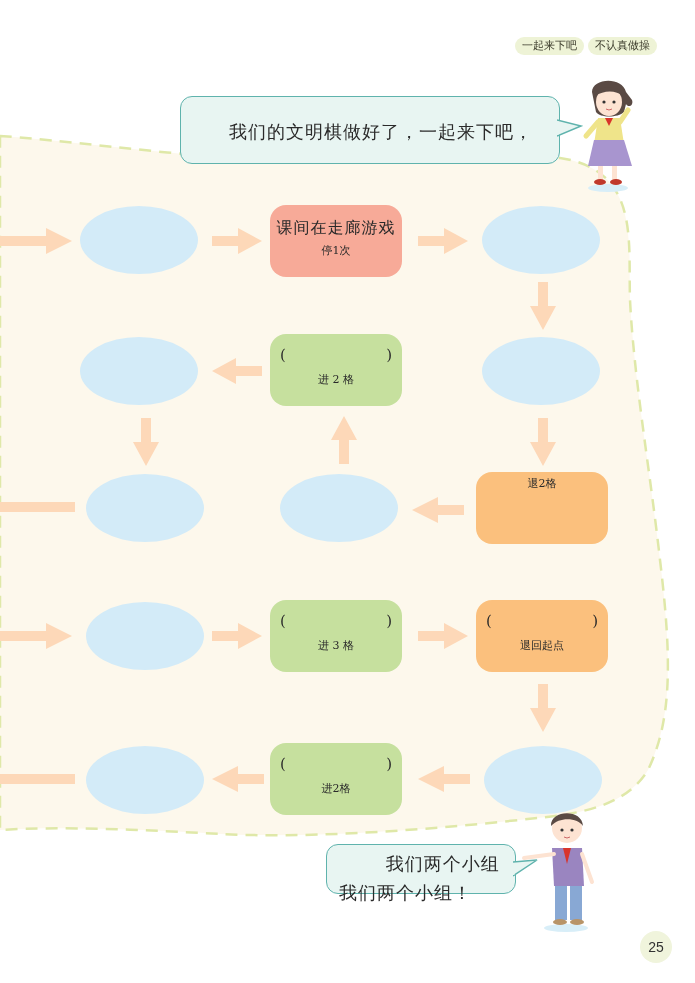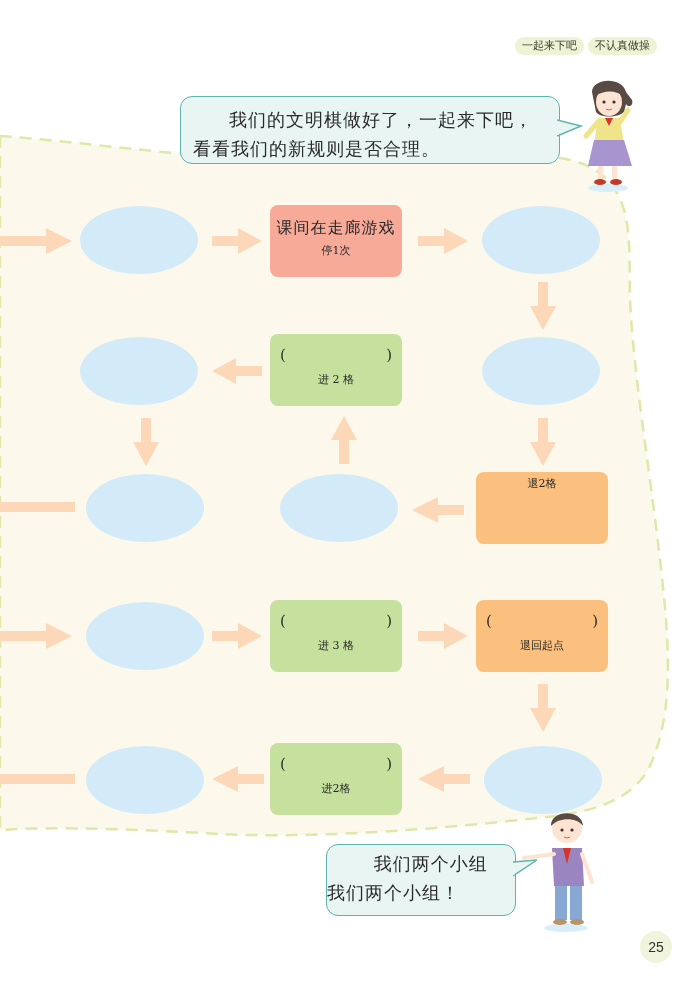--- a/index.html
+++ b/index.html
@@ -5,29 +5,29 @@
   * { margin: 0; padding: 0; box-sizing: border-box; }
   html, body { width: 695px; height: 983px; background: #ffffff; overflow: hidden; }
   body { position: relative; font-family: "DejaVu Serif", "Liberation Serif", serif; color: #2b2b2b; }
 
   .header-tags { position: absolute; top: 37px; right: 38px; display: flex; gap: 4px; }
   .header-tag { background: #eef3d6; border-radius: 10px; padding: 2px 7px; font-size: 11px; color: #3a3a2a; line-height: 14px; }
 
   .board-bg { position: absolute; left: 0; top: 0; width: 695px; height: 983px; }
 
   .bubble { position: absolute; background: #e8f5f2; border: 1.5px solid #5fb3ad; border-radius: 12px; font-size: 18px; line-height: 29px; color: #2a2a2a; letter-spacing: 1px; }
-  .bubble-top { left: 180px; top: 96px; width: 380px; height: 68px; padding: 8px 10px 0 12px; }
-  .bubble-bottom { left: 326px; top: 844px; width: 190px; height: 72px; padding: 4px 10px 0 0; }
+  .bubble-top { left: 180px; top: 96px; width: 380px; height: 68px; padding: 20px 10px 0 12px; }
+  .bubble-bottom { left: 326px; top: 844px; width: 190px; height: 50px; padding: 4px 10px 0 12px; }
   .bubble .l1 { display: block; text-indent: 2em; }
   .bubble-bottom .l1 { text-indent: 2.6em; }
   .tail { position: absolute; }
 
   .node-oval { position: absolute; width: 118px; height: 68px; border-radius: 50%; background: #d3ebf8; }
 
-  .node-box { position: absolute; width: 132px; height: 72px; border-radius: 8px; text-align: center; color: #2a2a2a; }
+  .node-box { position: absolute; width: 132px; height: 72px; border-radius: 16px; text-align: center; color: #2a2a2a; }
   .node-box .title { display: block; font-size: 16px; margin-top: 13px; letter-spacing: 1px; }
   .node-box .sub { display: block; font-size: 11px; margin-top: 4px; }
   .node-box .blank { display: flex; justify-content: space-between; padding: 0 10px; font-size: 15px; margin-top: 12px; }
   .node-box .blank + .sub { margin-top: 8px; }
   .red { background: #f7aa98; }
   .green { background: #c6e09e; }
   .orange { background: #fbc07d; }
 
   .arrow { position: absolute; }
   .page-num { position: absolute; left: 637px; top: 930px; width: 38px; height: 34px; display: flex; align-items: center; justify-content: center; font-family: "Liberation Sans", sans-serif; font-size: 14px; color: #333; }
@@ -62,21 +62,20 @@
   <path d="M20,48 L8,62" stroke="#efe48a" stroke-width="5" stroke-linecap="round"></path>
   <path d="M16,66 L46,66 L54,92 L10,92 Z" fill="#a895cf"></path>
   <rect x="20" y="92" width="5" height="14" fill="#fde3d2"></rect>
     <rect x="34" y="92" width="5" height="14" fill="#fde3d2"></rect>
   <ellipse cx="22" cy="108" rx="6" ry="3" fill="#c0392b"></ellipse>
     <ellipse cx="38" cy="108" rx="6" ry="3" fill="#c0392b"></ellipse>
 </svg>
 
 <div class="bubble bubble-top">
   <span class="l1">我们的文明棋做好了，一起来下吧，</span>
-  <span class="l2">看看我们的新规则是否合理。</span>
 </div>
 <svg class="tail" style="left:557px;top:118px" width="26" height="22">
   <path d="M0,2 L24,8 L0,18" fill="#e8f5f2" stroke="#5fb3ad" stroke-width="1.5"></path>
   <rect x="-1" y="3" width="2.5" height="14" fill="#e8f5f2"></rect>
 </svg>
 
 <svg class="arrow" style="left:0;top:228px" width="72" height="26">
     <path d="M0,8 L46,8 L46,0 L72,13 L46,26 L46,18 L0,18Z" fill="#fdd8b8"></path>
   </svg>
 <div class="node-oval" style="left:80px;top:206px"></div>

